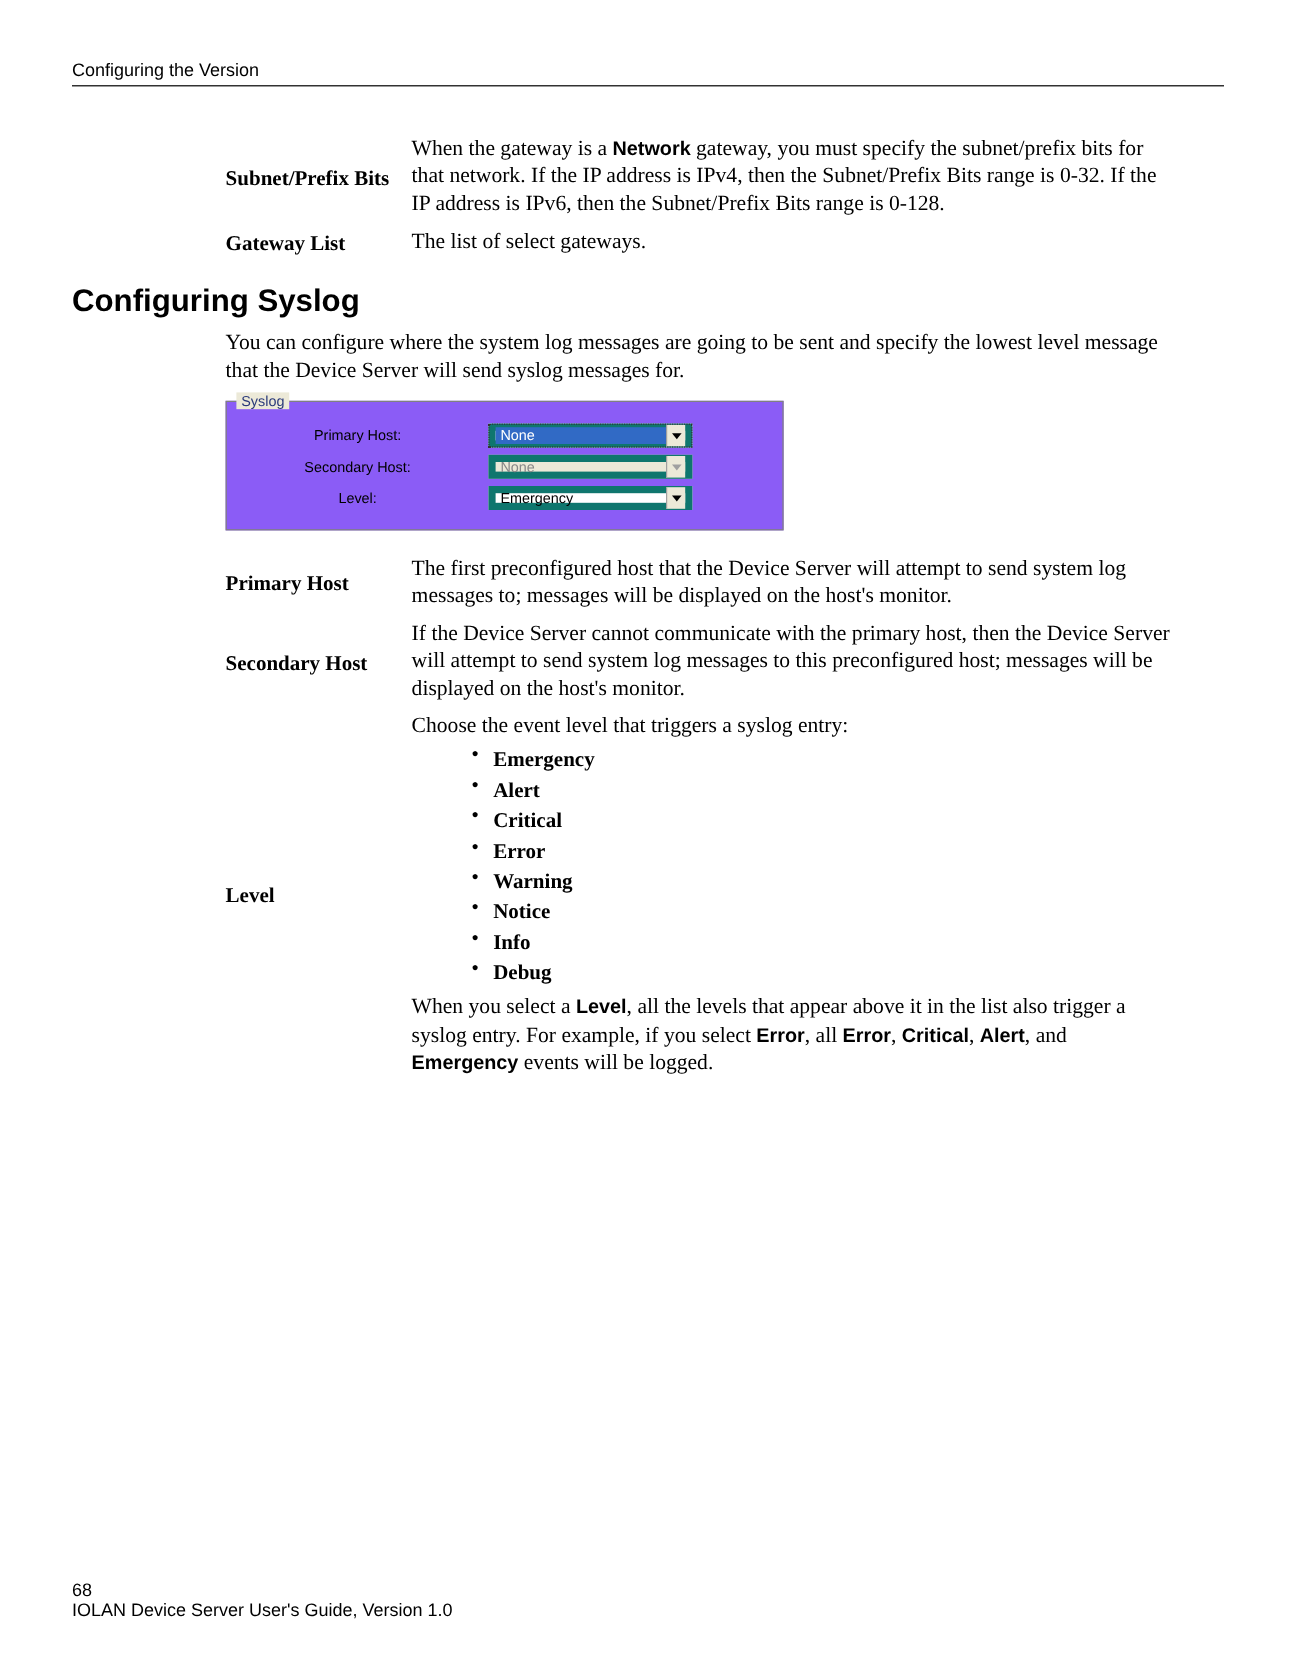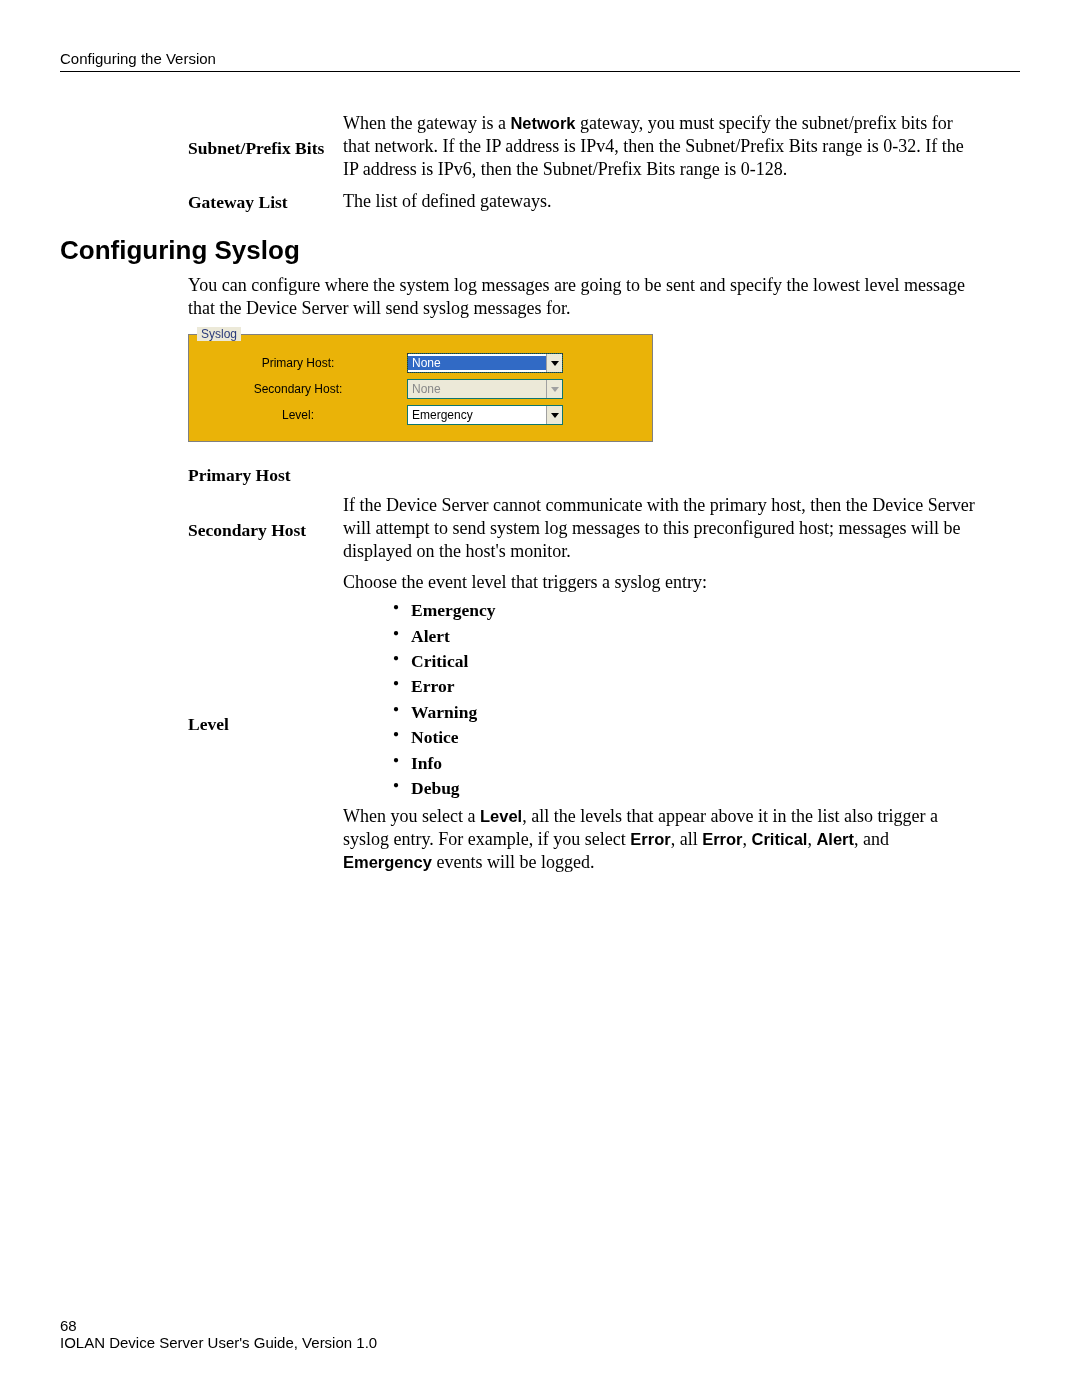--- a/index.html
+++ b/index.html
@@ -71,21 +71,21 @@
     line-height: 1.28;
     padding-right: 50px;
     margin-bottom: 14px;
   }
 
   .syslog-shot {
     margin-left: 128px;
     width: 465px;
     height: 108px;
     border: 1px solid #808080;
-    background: #eab308;
+    background: #8b5cf6;
     position: relative;
     font-family: Tahoma, Arial, sans-serif;
     margin-bottom: 20px;
   }
   .syslog-shot .legend {
     position: absolute;
     top: -8px;
     left: 8px;
     background: #ece9d8;
     color: #2a3a7a;
@@ -102,23 +102,23 @@
     margin-bottom: 2px;
   }
   .sys-label {
     width: 208px;
     text-align: center;
     padding-right: 10px;
     font-size: 12px;
     color: #000;
   }
   .sys-select {
-    width: 156px;
+    width: 170px;
     height: 20px;
-    border: 1px solid #0f766e;
+    border: 6px solid #0f766e;
     background: #fff;
     display: flex;
     align-items: center;
     font-size: 12px;
     position: relative;
   }
   .sys-select.focused {
     outline: 1px dotted #333;
     outline-offset: -1px;
   }
@@ -200,21 +200,21 @@
 
   <div class="def-table">
     <div class="def-row">
       <div class="def-term">Subnet/Prefix Bits</div>
       <div class="def-desc">
         <span>When the gateway is a </span><span class="sans-bold">Network</span><span> gateway, you must specify the subnet/prefix bits for that network. If the IP address is IPv4, then the Subnet/Prefix Bits range is 0-32. If the IP address is IPv6, then the Subnet/Prefix Bits range is 0-128.</span>
       </div>
     </div>
     <div class="def-row">
       <div class="def-term">Gateway List</div>
-      <div class="def-desc">The list of defined gateways.</div>
+      <div class="def-desc">The list of select gateways.</div>
     </div>
   </div>
 
   <h2 class="section-head">Configuring Syslog</h2>
 
   <p class="body-para">You can configure where the system log messages are going to be sent and specify the lowest level message that the Device Server will send syslog messages for.</p>
 
   <div class="syslog-shot">
     <span class="legend">Syslog</span>
     <div class="syslog-inner">
@@ -239,20 +239,21 @@
           <span class="sel-btn"></span>
         </div>
       </div>
     </div>
   </div>
 
 
   <div class="def-table">
     <div class="def-row">
       <div class="def-term">Primary Host</div>
+      <div class="def-desc">The first preconfigured host that the Device Server will attempt to send system log messages to; messages will be displayed on the host's monitor.</div>
     </div>
     <div class="def-row">
       <div class="def-term">Secondary Host</div>
       <div class="def-desc">If the Device Server cannot communicate with the primary host, then the Device Server will attempt to send system log messages to this preconfigured host; messages will be displayed on the host's monitor.</div>
     </div>
     <div class="def-row">
       <div class="def-term">Level</div>
       <div class="def-desc">
         <span>Choose the event level that triggers a syslog entry:</span>
         <ul class="level-list">

